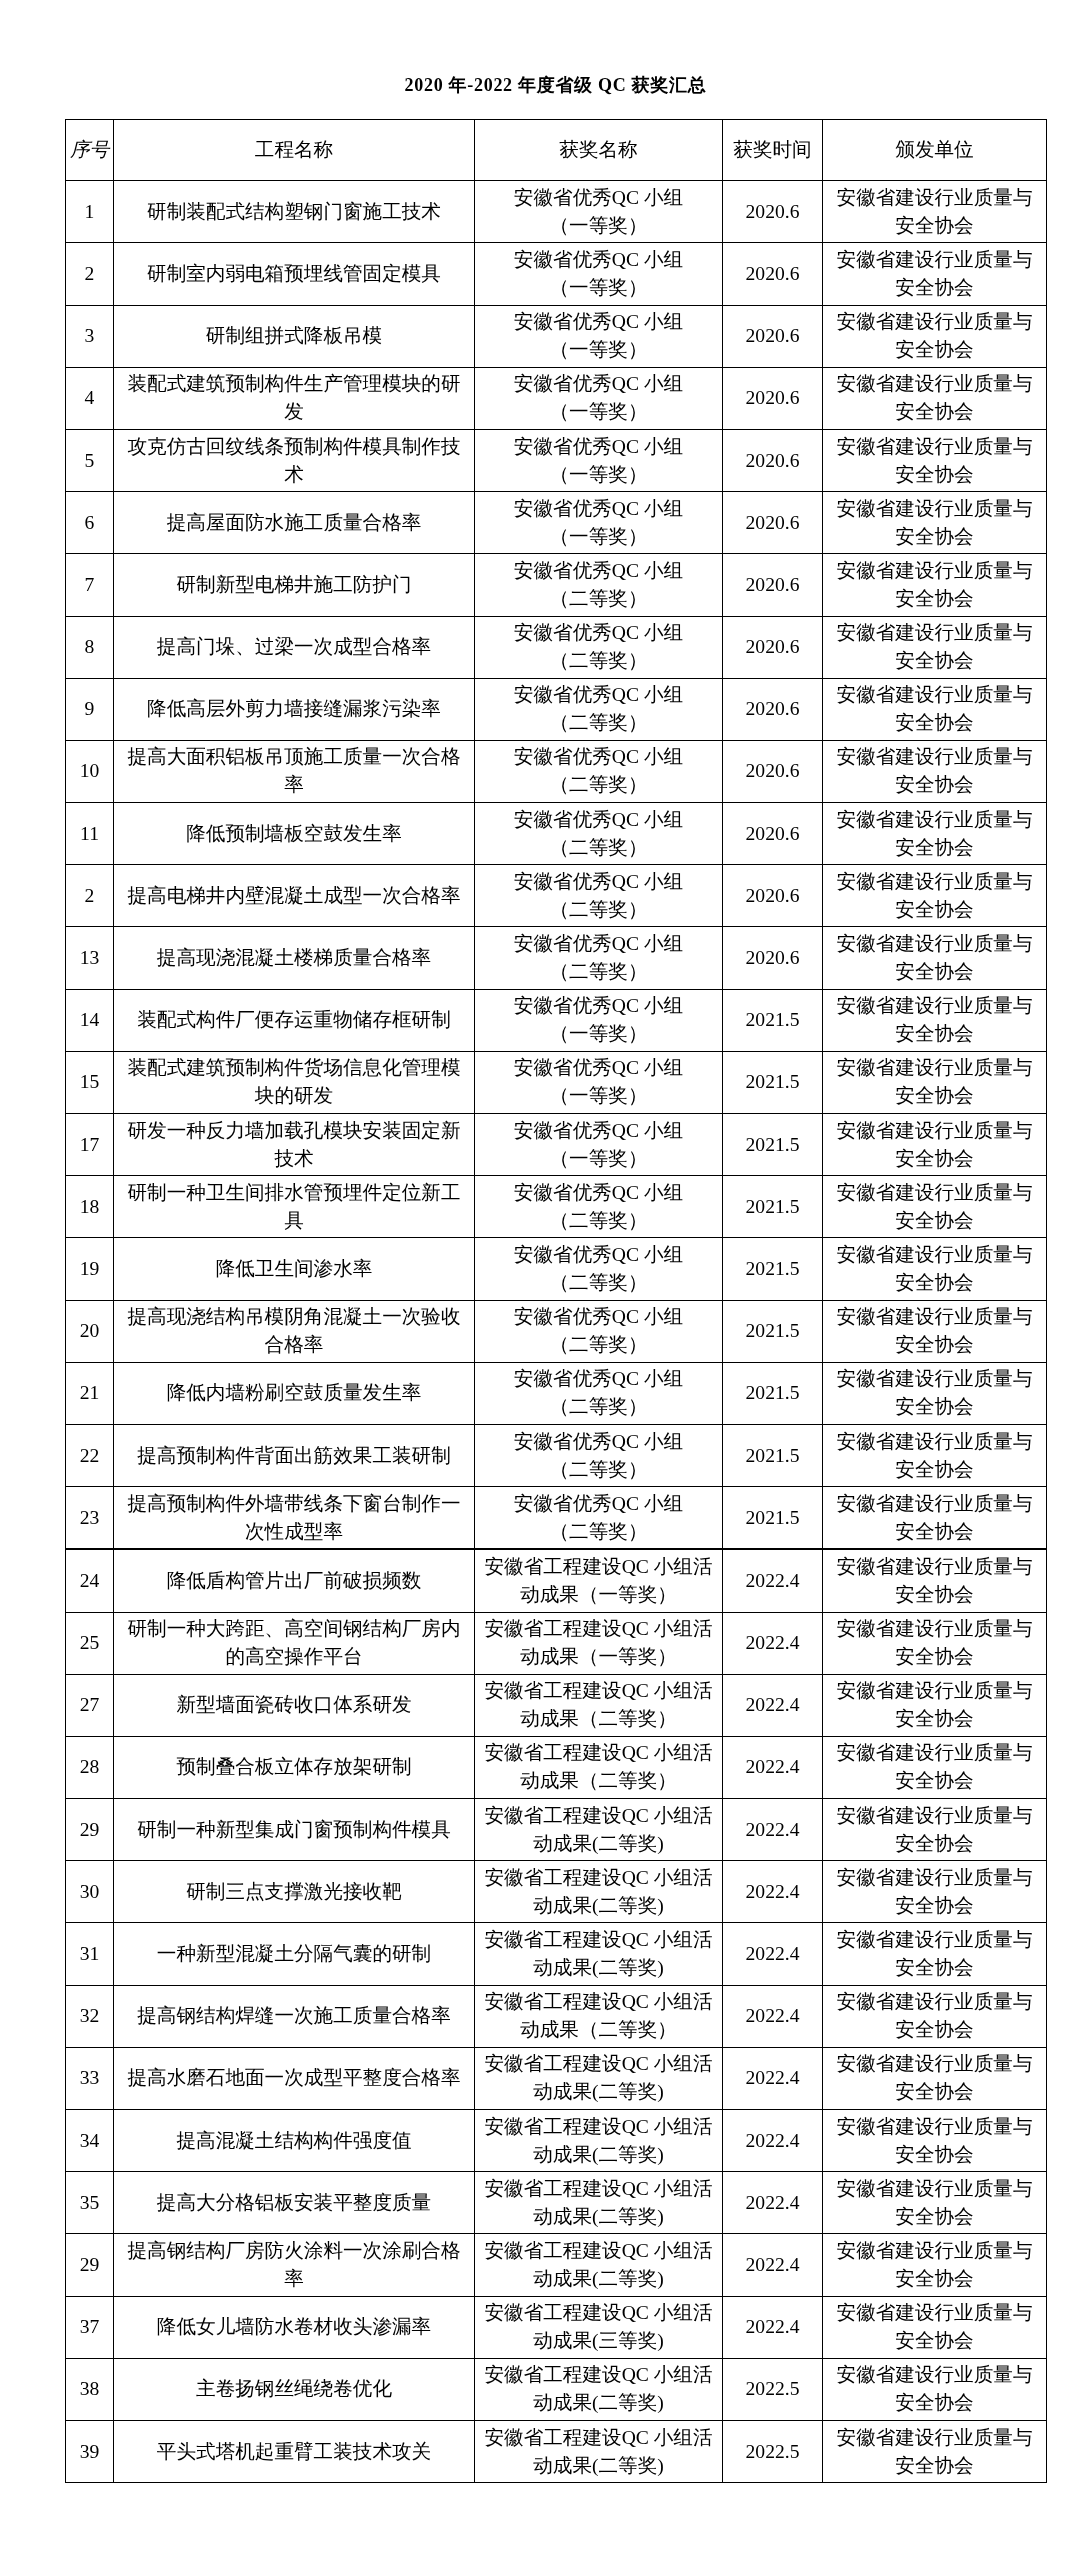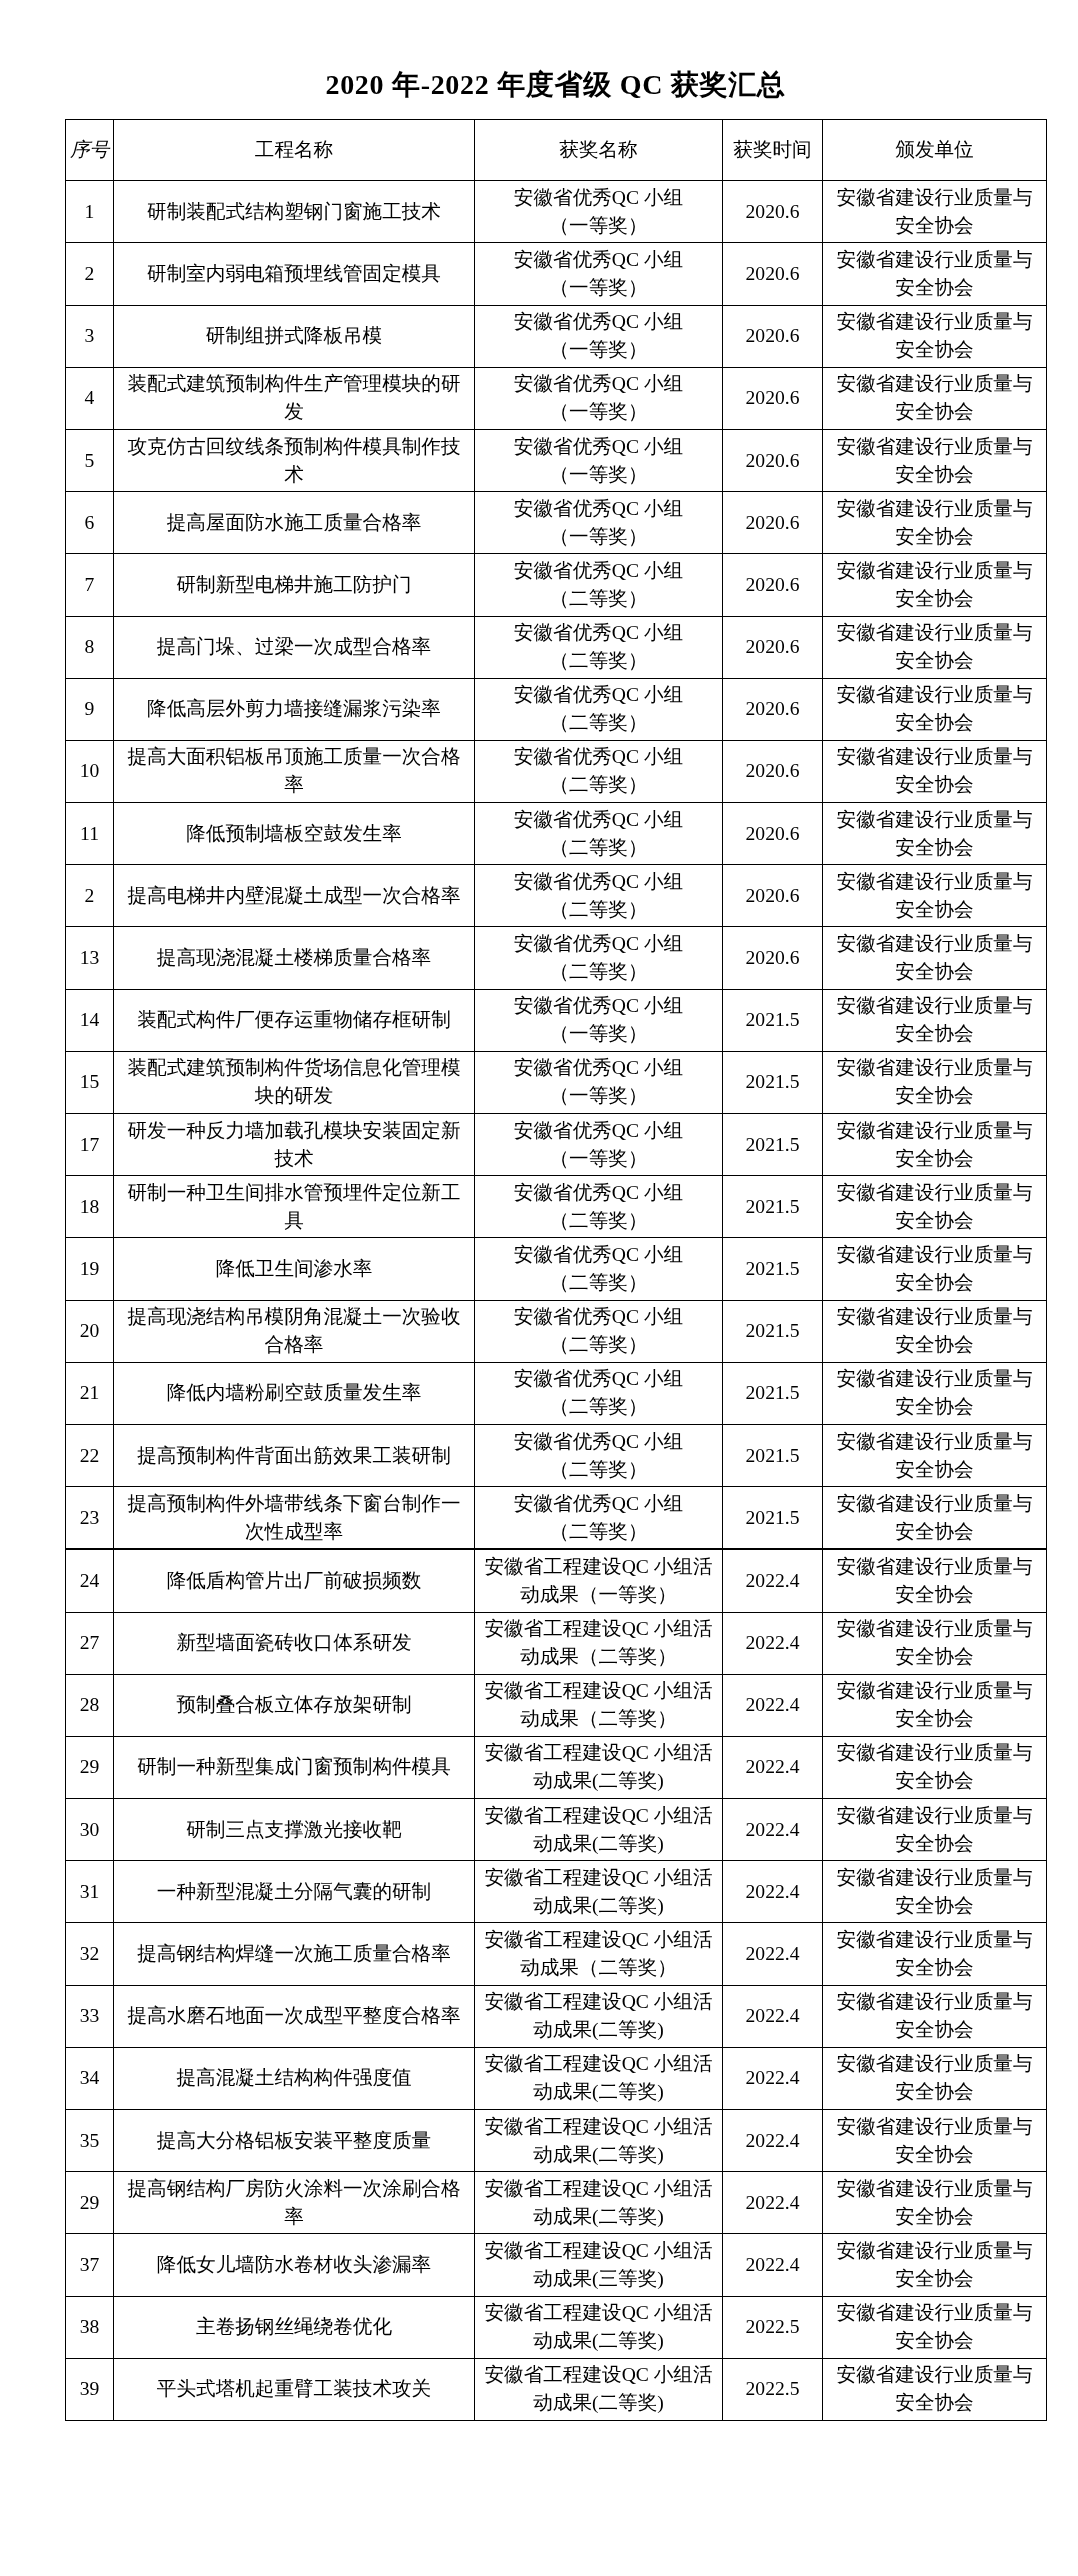--- a/index.html
+++ b/index.html
@@ -15,21 +15,21 @@
     color: #000000;
   }
   .doc {
     width: 1078px;
   }
   .title {
     margin: 68px 0 0 0;
     width: 981px;
     margin-left: 65px;
     text-align: center;
-    font-size: 28px;
+    font-size: 18px;
     font-weight: bold;
     line-height: 34px;
     letter-spacing: 0.7px;
     white-space: nowrap;
   }
   table.awards {
     margin-left: 65px;
     margin-top: 17px;
     width: 981px;
     table-layout: fixed;
@@ -325,20 +325,29 @@
   <tr>
     <td class="c-no">24</td>
     <td class="c-project">降低盾构管片出厂前破损频数</td>
     <td class="c-award">安徽省工程建设QC 小组活
 动成果（一等奖）</td>
     <td class="c-time">2022.4</td>
     <td class="c-issuer">安徽省建设行业质量与
 安全协会</td>
   </tr>
 
+  <tr>
+    <td class="c-no">25</td>
+    <td class="c-project">研制一种大跨距、高空间钢结构厂房内的高空操作平台</td>
+    <td class="c-award">安徽省工程建设QC 小组活
+动成果（一等奖）</td>
+    <td class="c-time">2022.4</td>
+    <td class="c-issuer">安徽省建设行业质量与
+安全协会</td>
+  </tr>
 
 
   <tr>
     <td class="c-no">27</td>
     <td class="c-project">新型墙面瓷砖收口体系研发</td>
     <td class="c-award">安徽省工程建设QC 小组活
 动成果（二等奖）</td>
     <td class="c-time">2022.4</td>
     <td class="c-issuer">安徽省建设行业质量与
 安全协会</td>

